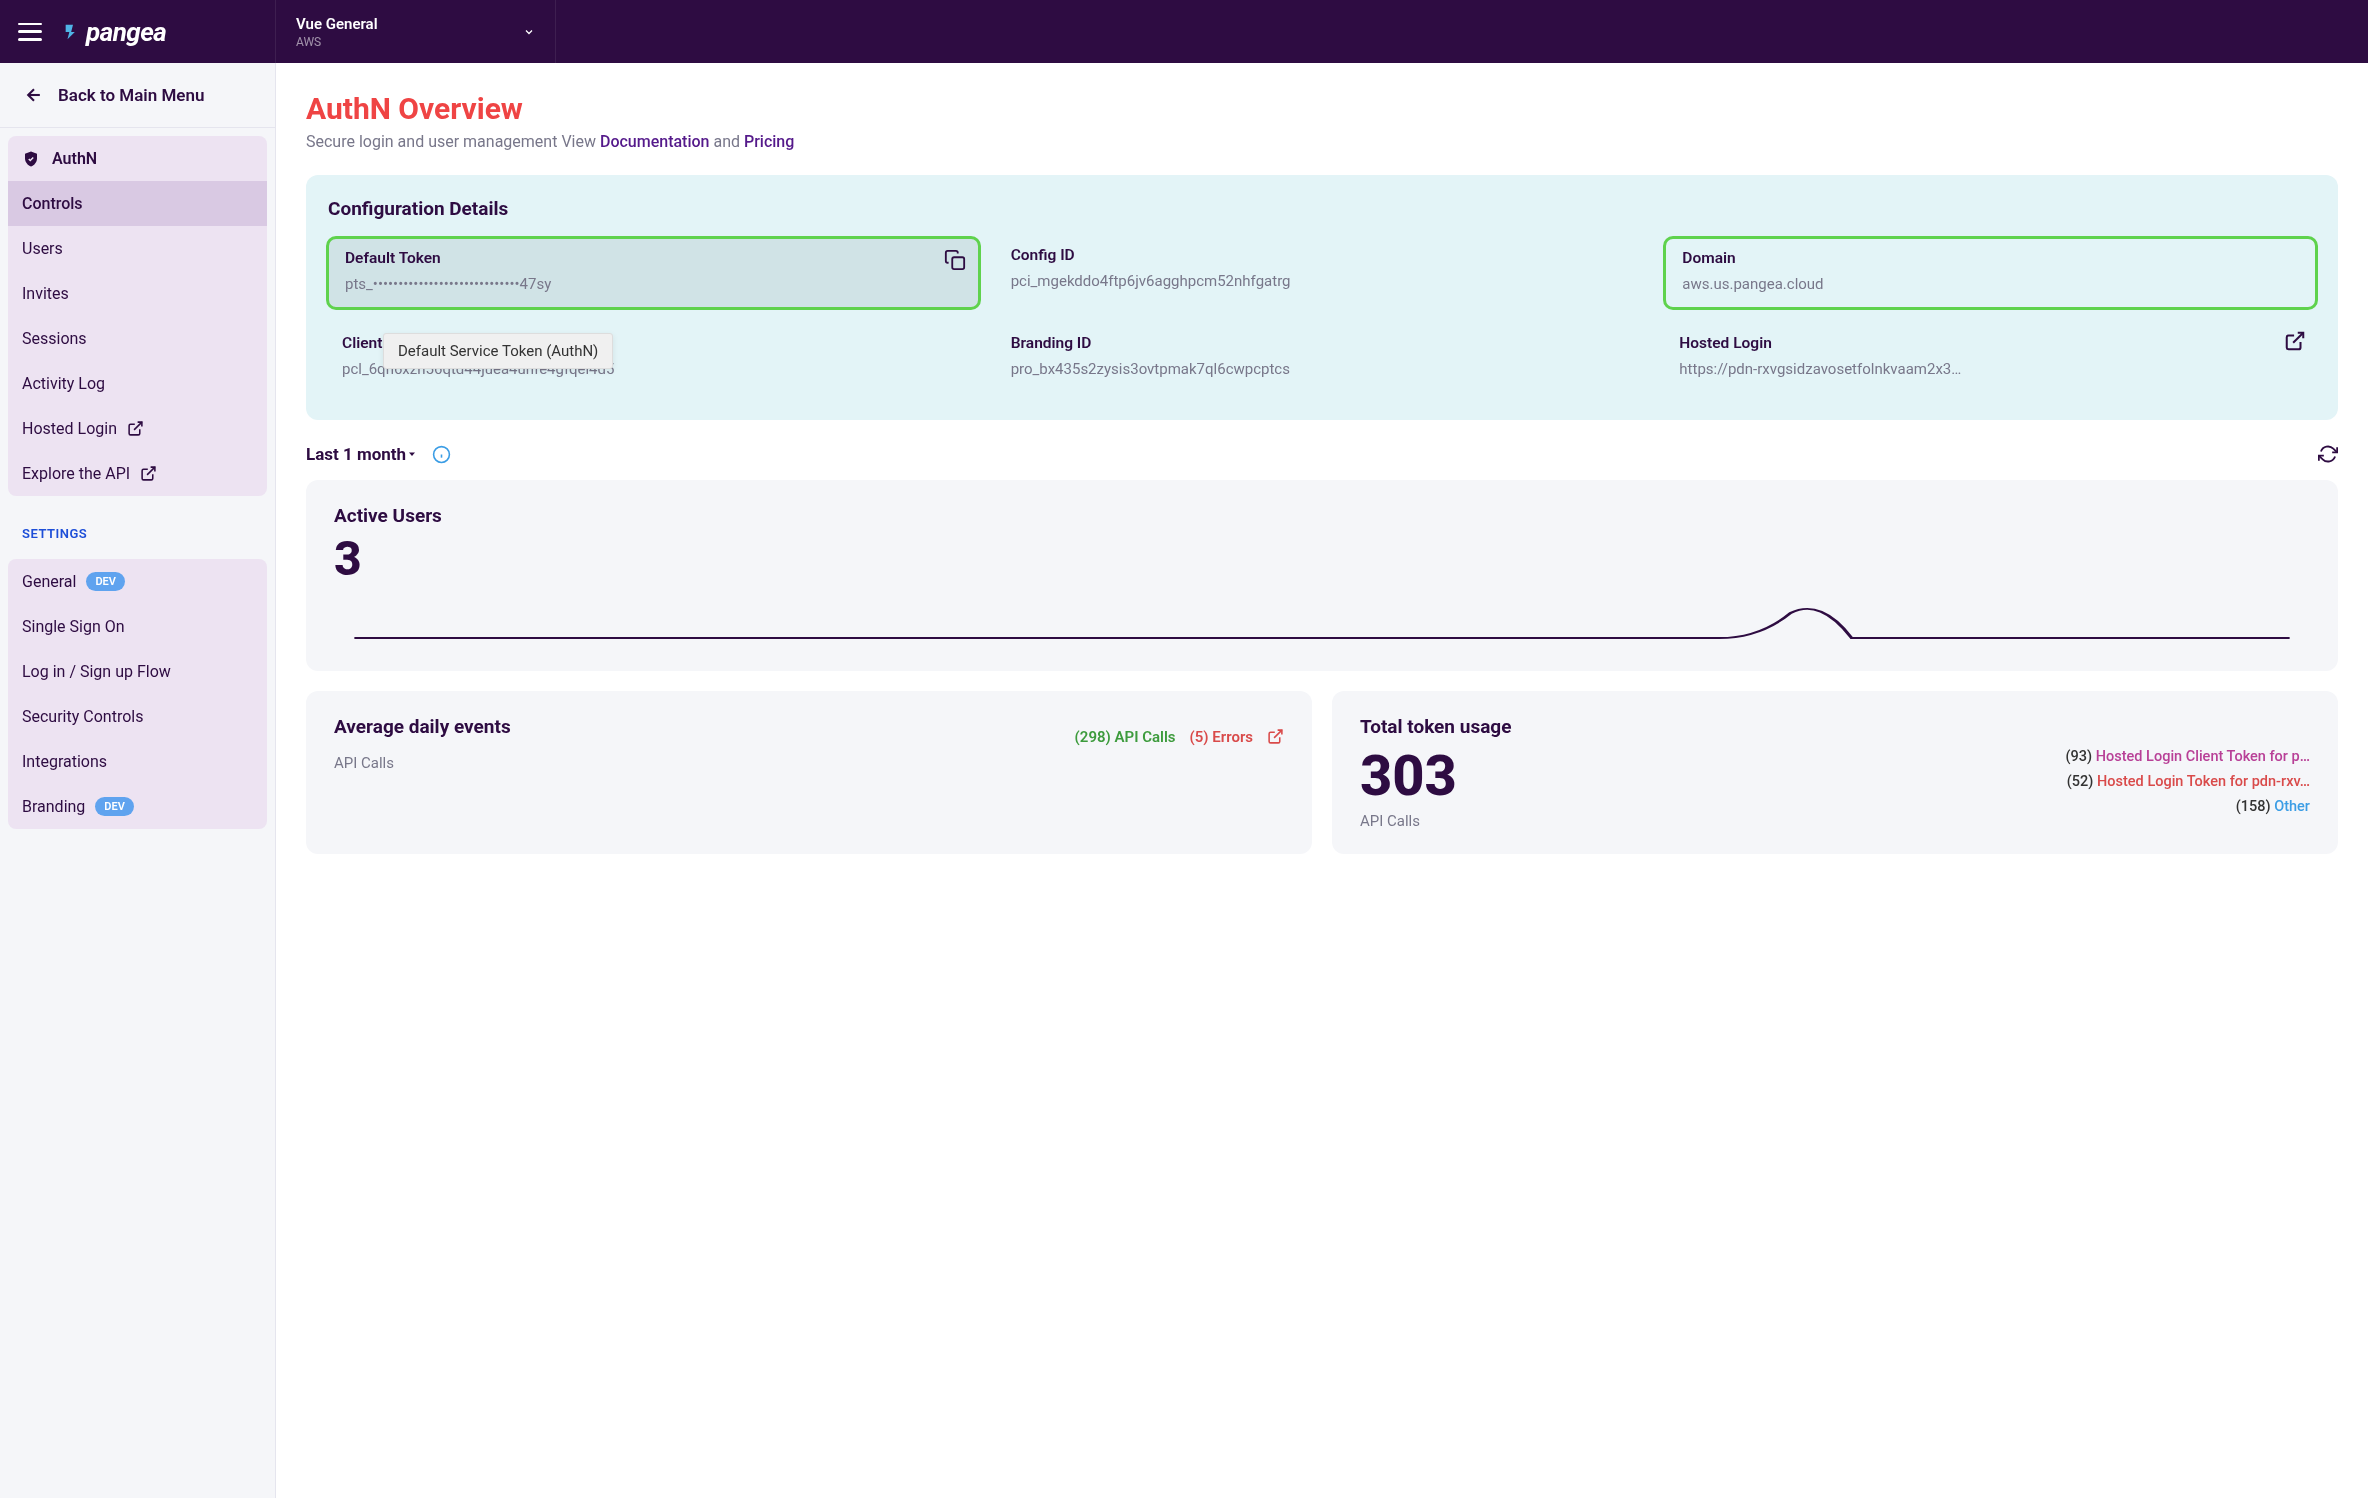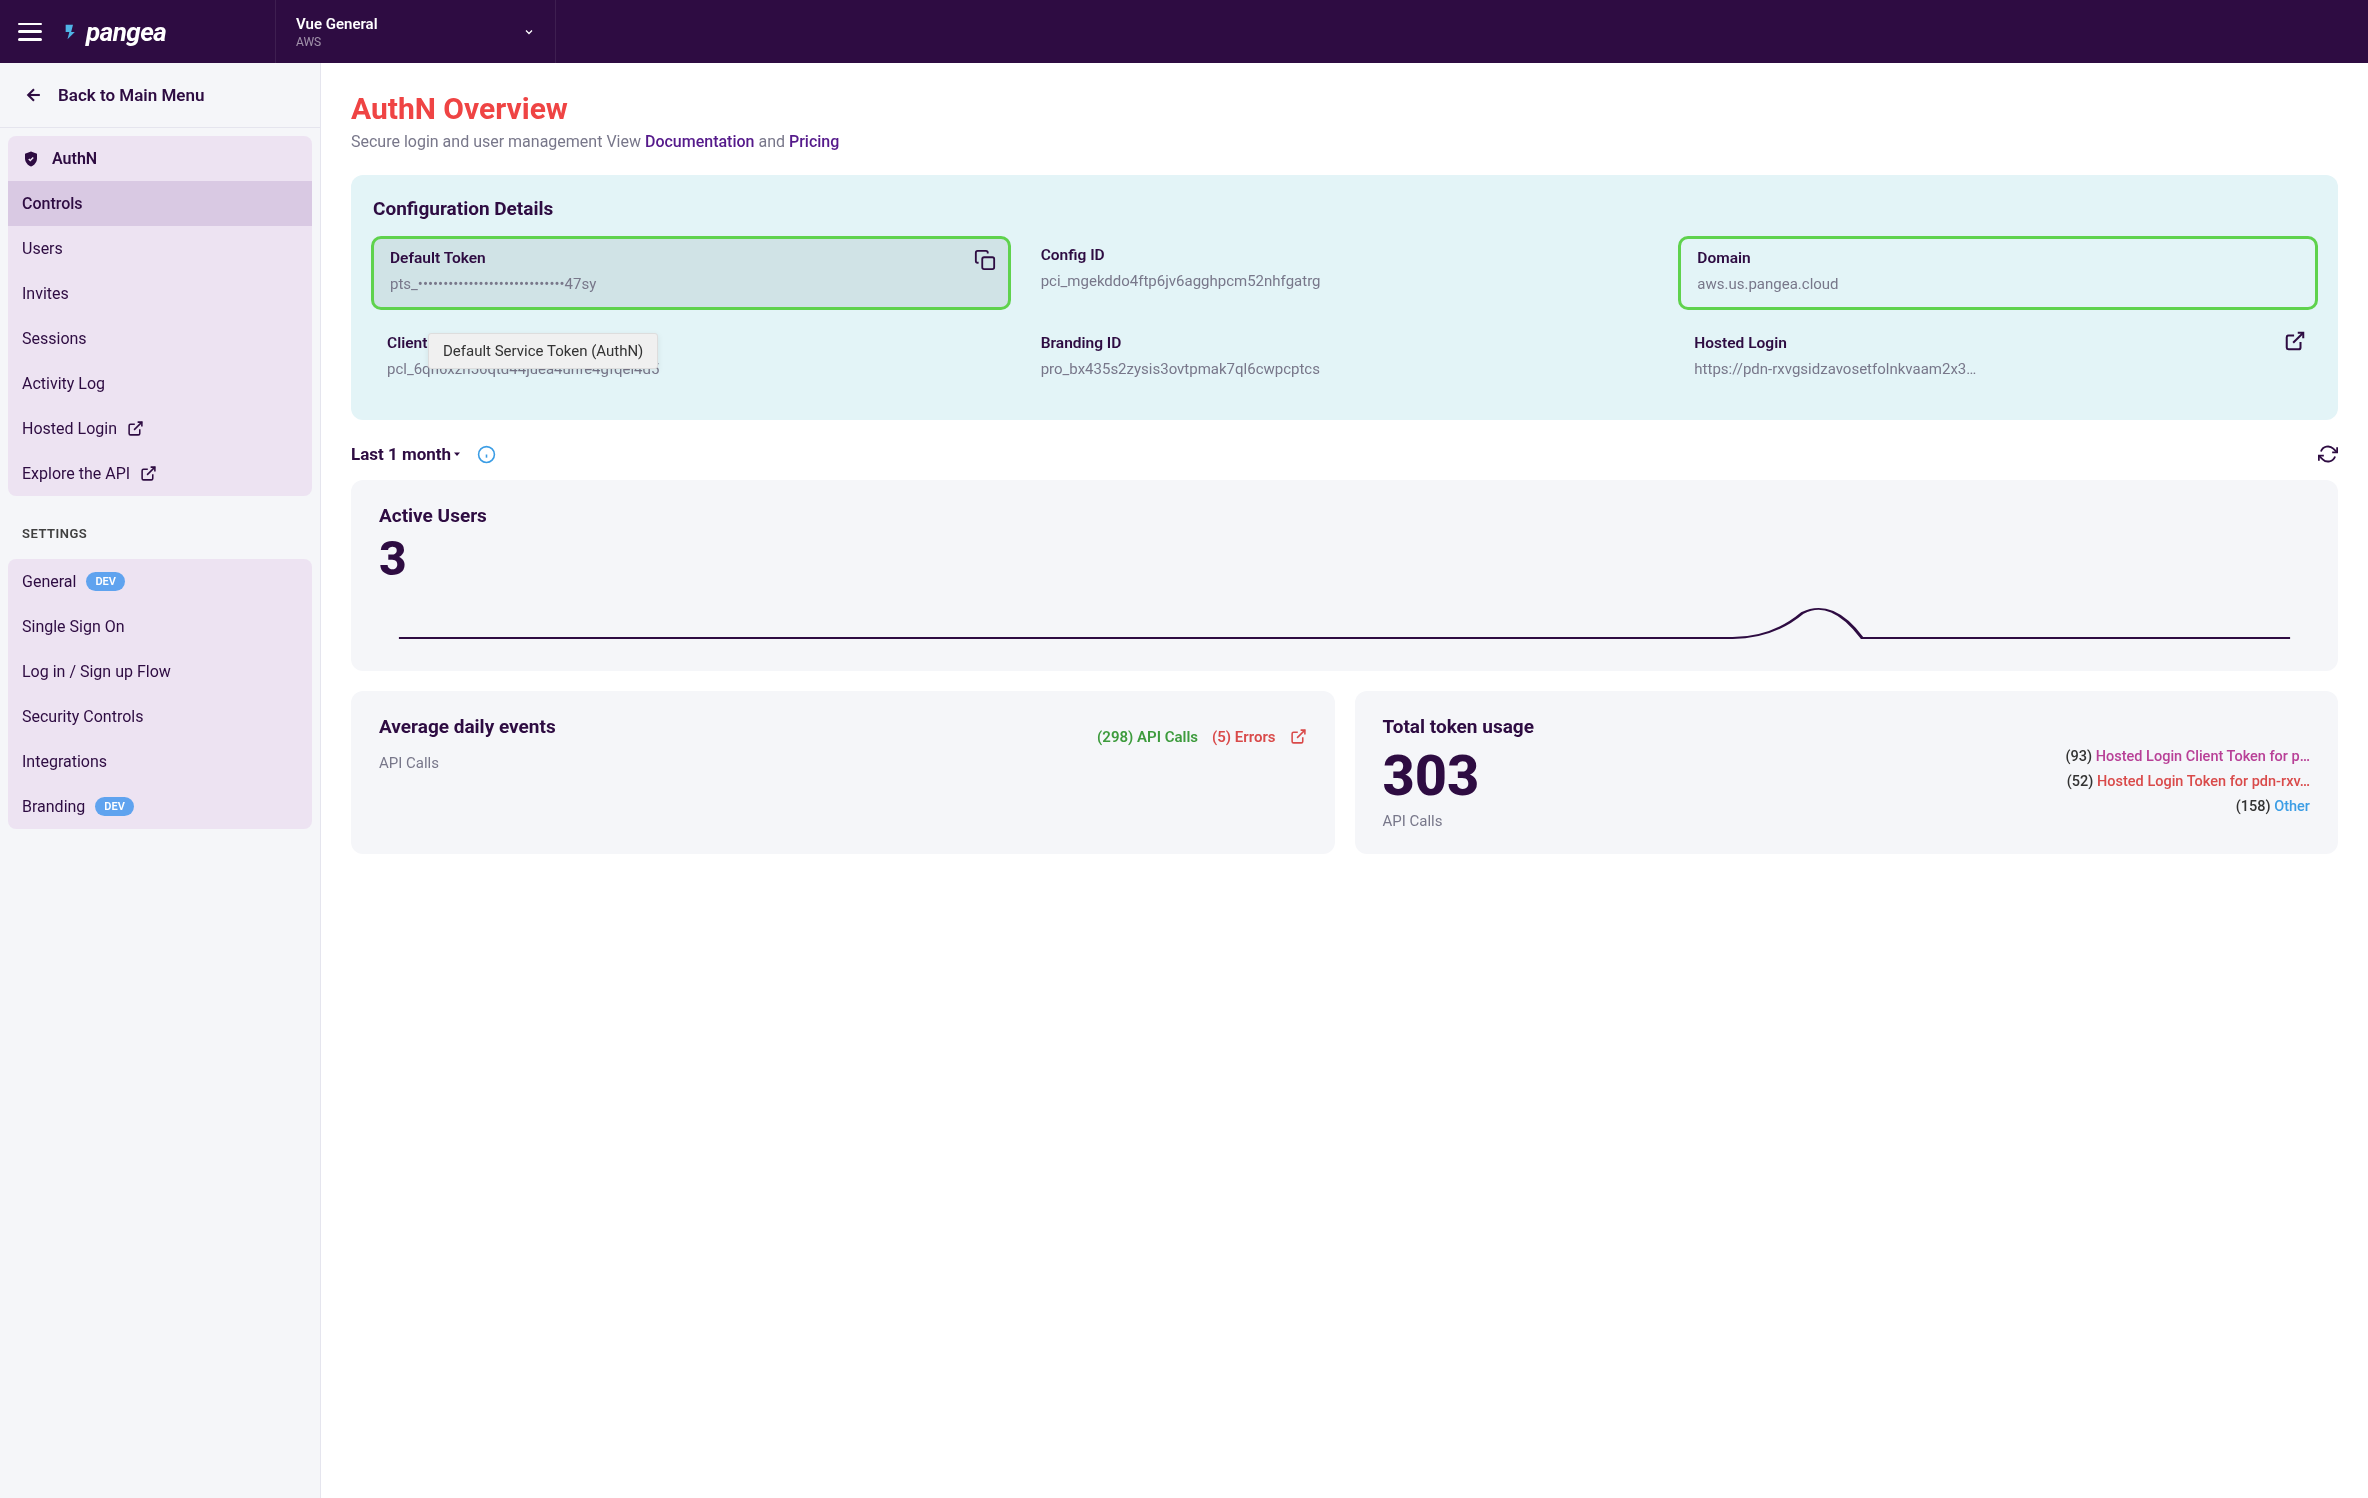--- a/index.html
+++ b/index.html
@@ -11,27 +11,27 @@
 .hamburger { width: 24px; height: 18px; display: flex; flex-direction: column; justify-content: space-between; cursor: pointer; }
 .hamburger span { display: block; height: 2.5px; background: #fff; border-radius: 2px; }
 .logo { font-size: 26px; font-weight: 700; letter-spacing: -0.5px; font-style: italic; display: flex; align-items: center; }
 .logo svg { margin-right: 2px; }
 .project-select { flex: 0 0 280px; border-right: 1px solid rgba(255,255,255,0.08); display: flex; align-items: center; padding: 0 20px; justify-content: space-between; cursor: pointer; }
 .project-name { font-size: 15px; font-weight: 600; }
 .project-sub { font-size: 12px; color: rgba(255,255,255,0.55); margin-top: 2px; }
 .chevron-down { width: 12px; height: 12px; }
 
 .body { display: flex; flex: 1; overflow: hidden; }
-.sidebar { width: 321px; background: #f5f6f9; border-right: 1px solid #e5e5ee; overflow-y: auto; padding-bottom: 20px; }
+.sidebar { width: 276px; background: #f5f6f9; border-right: 1px solid #e5e5ee; overflow-y: auto; padding-bottom: 20px; }
 .back-link { display: flex; align-items: center; gap: 14px; padding: 22px 24px; font-size: 17px; font-weight: 600; color: #2e0c42; border-bottom: 1px solid #e5e5ee; cursor: pointer; }
 .nav-group { margin: 8px; border-radius: 8px; overflow: hidden; }
 .nav-parent { display: flex; align-items: center; gap: 12px; padding: 13px 14px; background: #ede3f2; font-weight: 600; font-size: 16px; color: #2e0c42; }
 .nav-item { padding: 13px 14px; font-size: 16px; color: #2e0c42; cursor: pointer; background: #ede3f2; display: flex; align-items: center; gap: 10px; }
 .nav-item.active { background: #d9c9e3; font-weight: 500; }
-.section-label { font-size: 13px; font-weight: 600; color: #404040; letter-spacing: 0.5px; padding: 22px 22px 10px; }
+.section-label { font-size: 13px; font-weight: 600; color: #1d4ed8; letter-spacing: 0.5px; padding: 22px 22px 10px; }
 .badge-dev { background: #5fa3ef; color: #fff; font-size: 11px; font-weight: 600; padding: 3px 9px; border-radius: 10px; }
 .ext-icon { width: 17px; height: 17px; }
 
 .main { flex: 1; overflow-y: auto; padding: 28px 30px; background: #fff; }
 .page-title { font-size: 30px; font-weight: 700; color: #ef4444; margin-bottom: 6px; }
 .page-sub { font-size: 16px; color: #78778a; margin-bottom: 24px; }
 .page-sub a { color: #551a8b; text-decoration: none; font-weight: 500; }
 
 .config-panel { background: #e3f4f7; border-radius: 12px; padding: 22px 20px 28px; margin-bottom: 24px; }
 .config-title { font-size: 19px; font-weight: 700; color: #2e0c42; margin-bottom: 16px; padding-left: 2px; }

